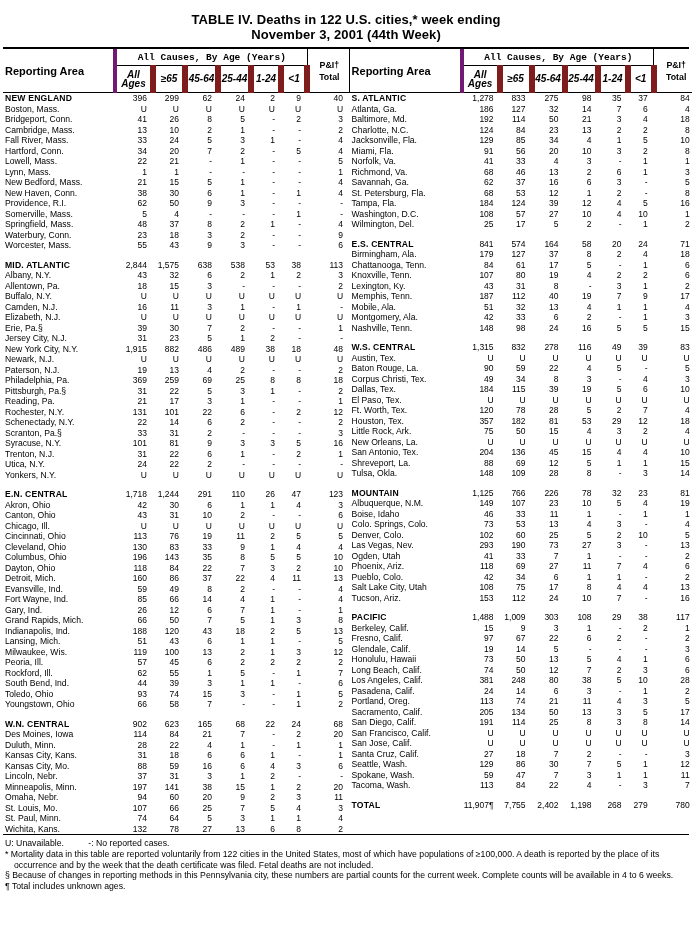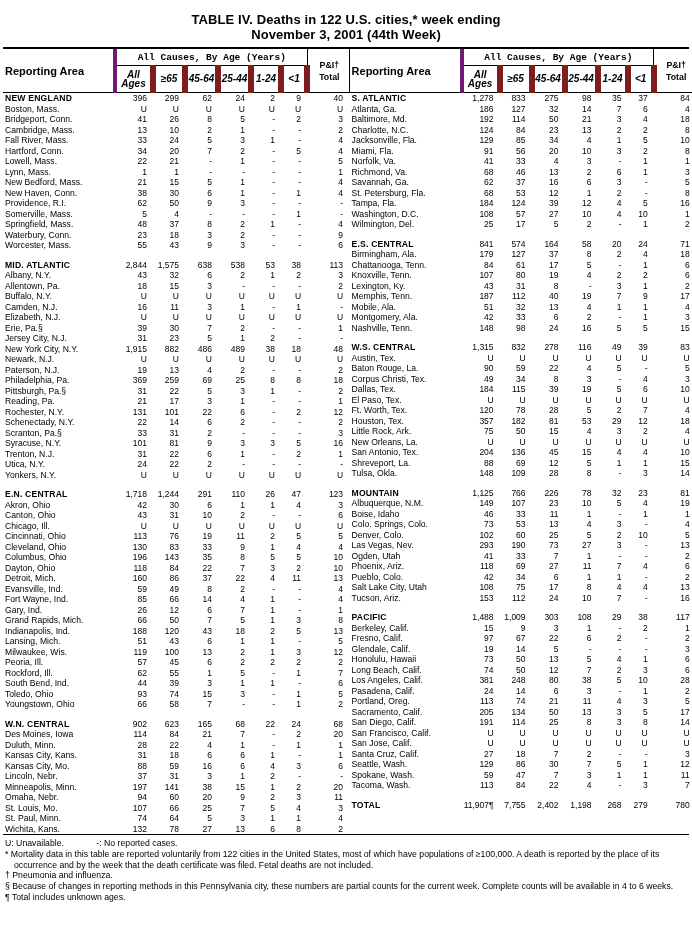--- a/index.html
+++ b/index.html
@@ -14,21 +14,21 @@
   th.sub{font-size:10px;height:24px;line-height:9.5px;border-right:6px solid #7f1d1d;font-style:italic;}
   th.pi-h{font-size:8.8px;line-height:12px;}
   table.left th.pi-h{border-right:1px solid #000;}
   td{padding:0;font-size:8.6px;line-height:10.5px;white-space:nowrap;overflow:hidden;}
   td.area{text-align:left;padding-left:2px;}
   td.area.hd{font-weight:bold;letter-spacing:0.2px;}
   td.num{text-align:right;padding-right:6px;font-size:8.5px;}
   tr.spacer td{height:9px;}
   .footnotes{font-size:8.7px;line-height:10.8px;margin-top:3px;padding:0 2px 6px 2px;}
   .legend span{display:inline-block;}
-  .legend .dash{margin-left:30px;}
+  .legend .dash{margin-left:22px;}
   .note{padding-left:9px;text-indent:-9px;}
   .sym{display:inline-block;text-indent:0;}
 </style>
 </head>
 <body>
 
 <div class="page">
 
   <div class="title">
     <div>TABLE IV. Deaths in 122 U.S. cities,* week ending</div>
@@ -1450,24 +1450,20 @@
   <div class="footnotes">
     <div class="legend">
       <span>U: Unavailable.</span>
       <span class="dash">-: No reported cases.</span>
     </div>
     <div class="note">
       <span class="sym">*</span>
       <span>Mortality data in this table are reported voluntarily from 122 cities in the United States, most of which have populations of ≥100,000. A death is reported by the place of its occurrence and by the week that the death certificate was filed. Fetal deaths are not included.</span>
     </div>
     <div class="note">
-      <span class="sym">†</span>
-      <span>Pneumonia and influenza.</span>
-    </div>
-    <div class="note">
       <span class="sym">§</span>
       <span>Because of changes in reporting methods in this Pennsylvania city, these numbers are partial counts for the current week. Complete counts will be available in 4 to 6 weeks.</span>
     </div>
     <div class="note">
       <span class="sym">¶</span>
       <span>Total includes unknown ages.</span>
     </div>
   </div>
 
 </div>

